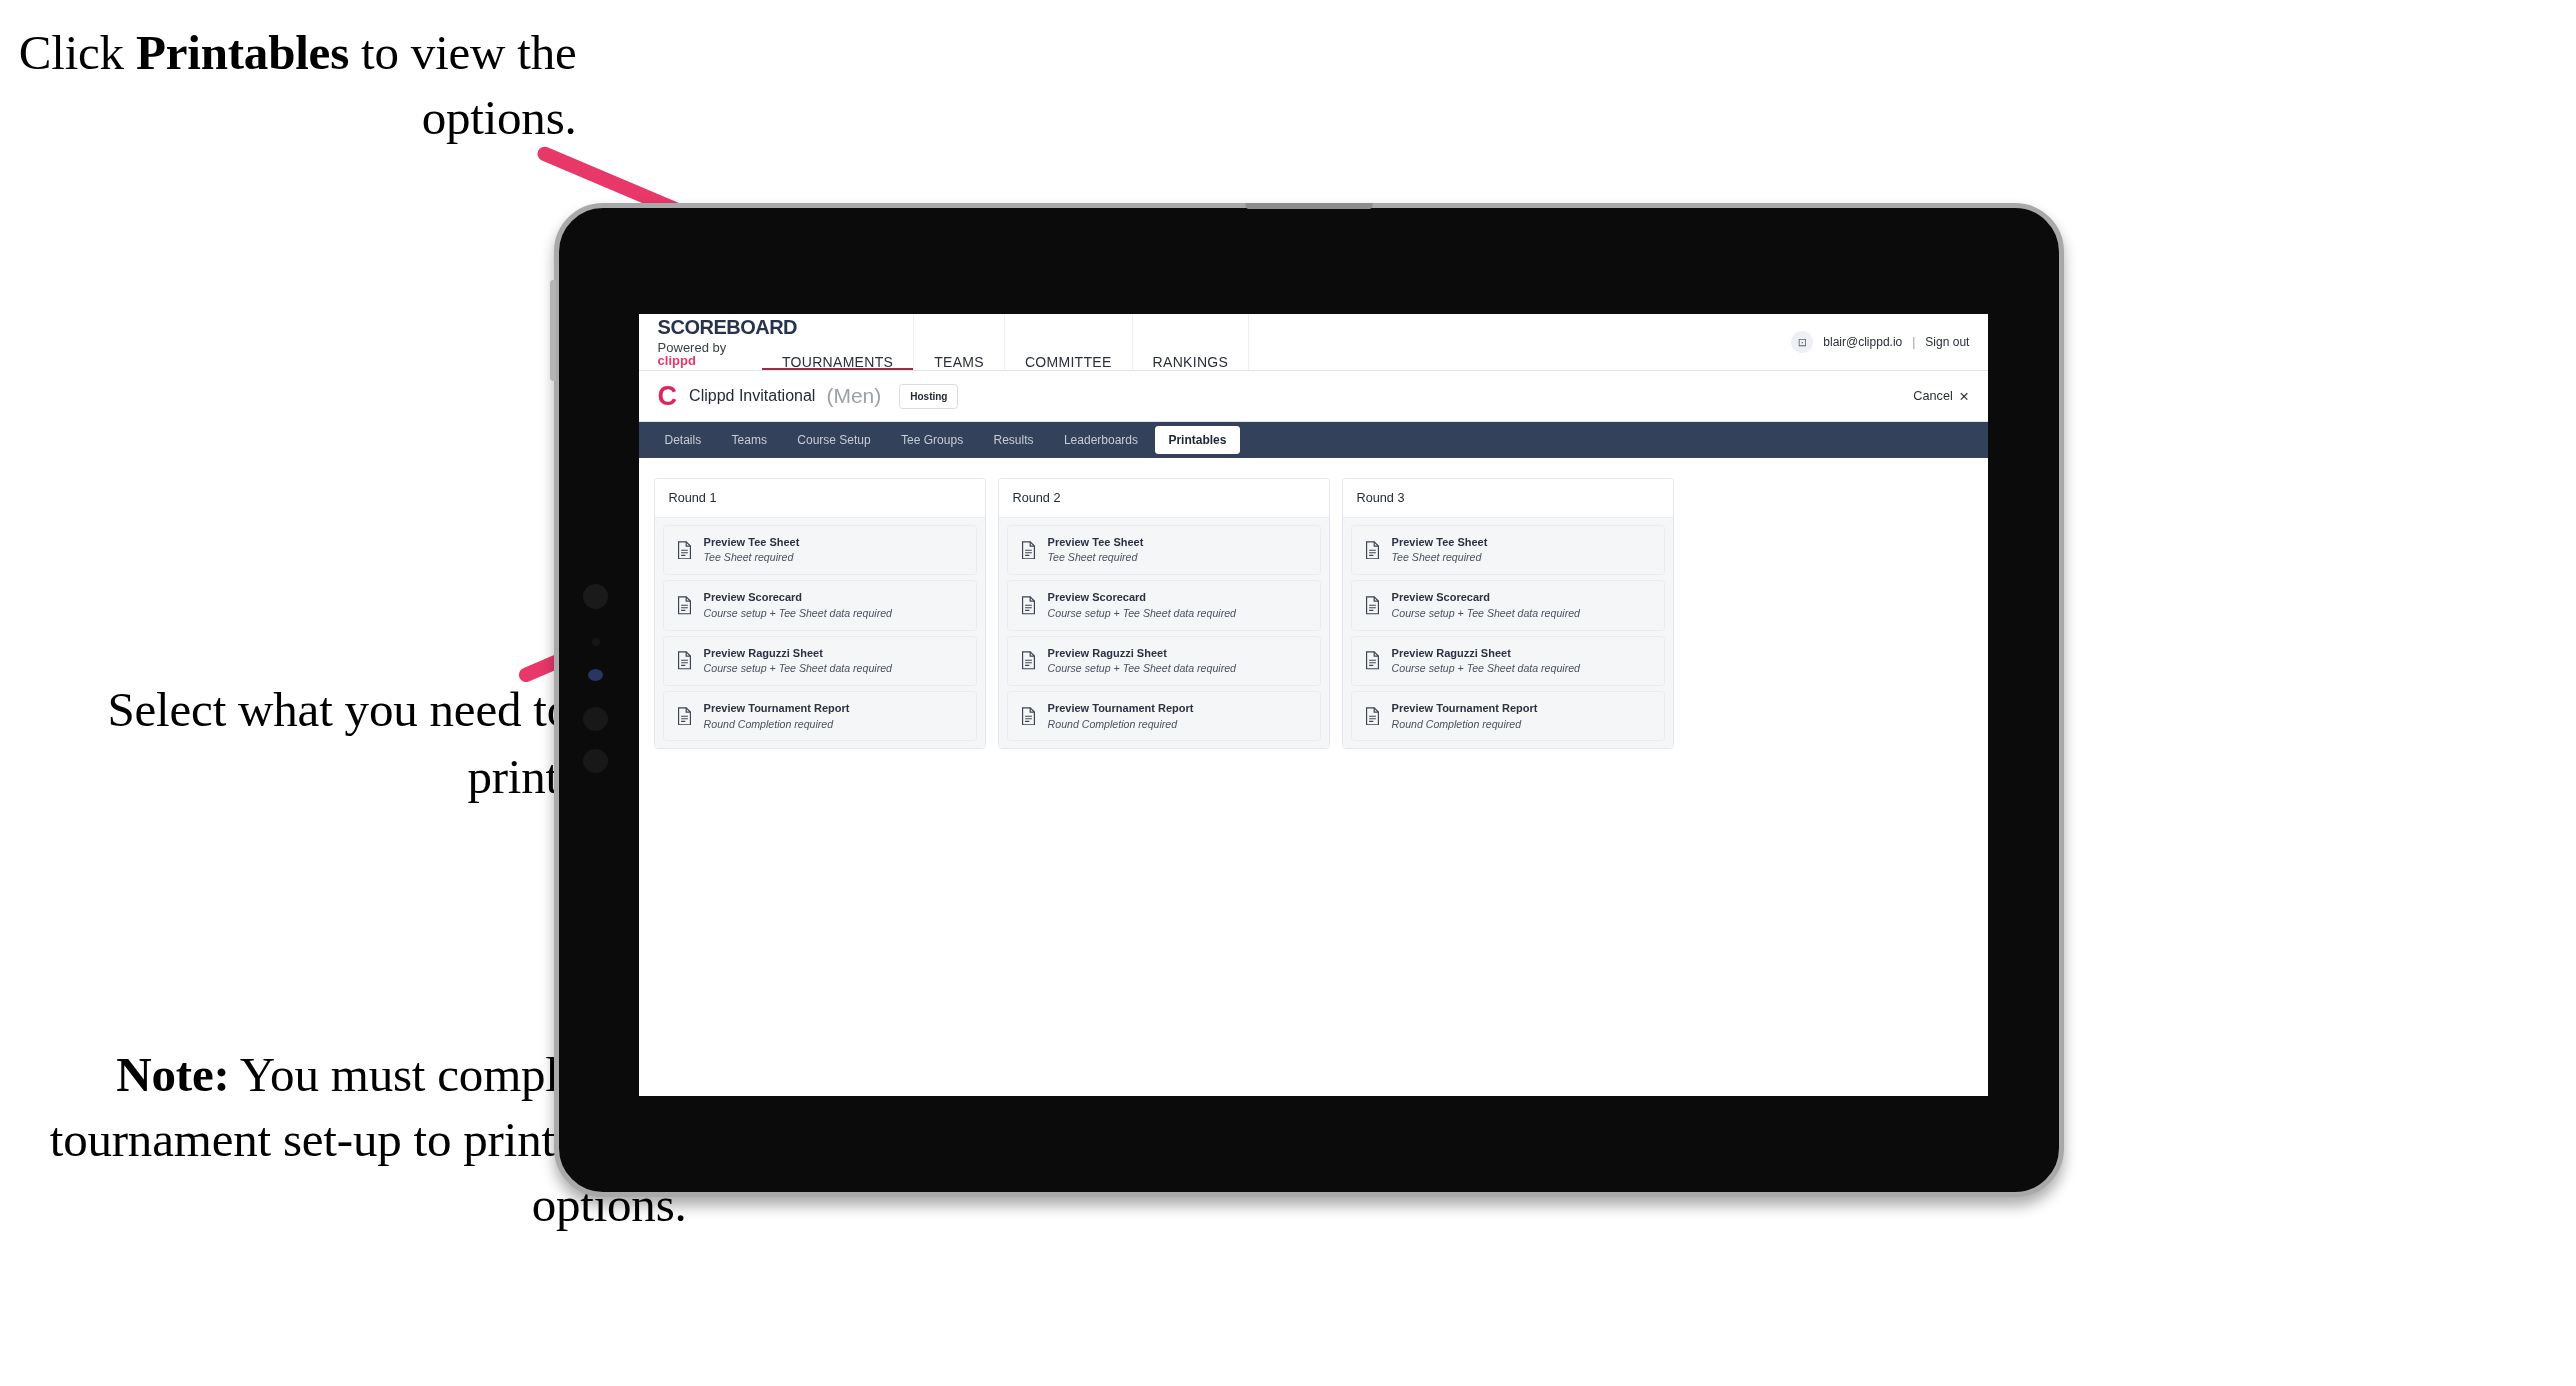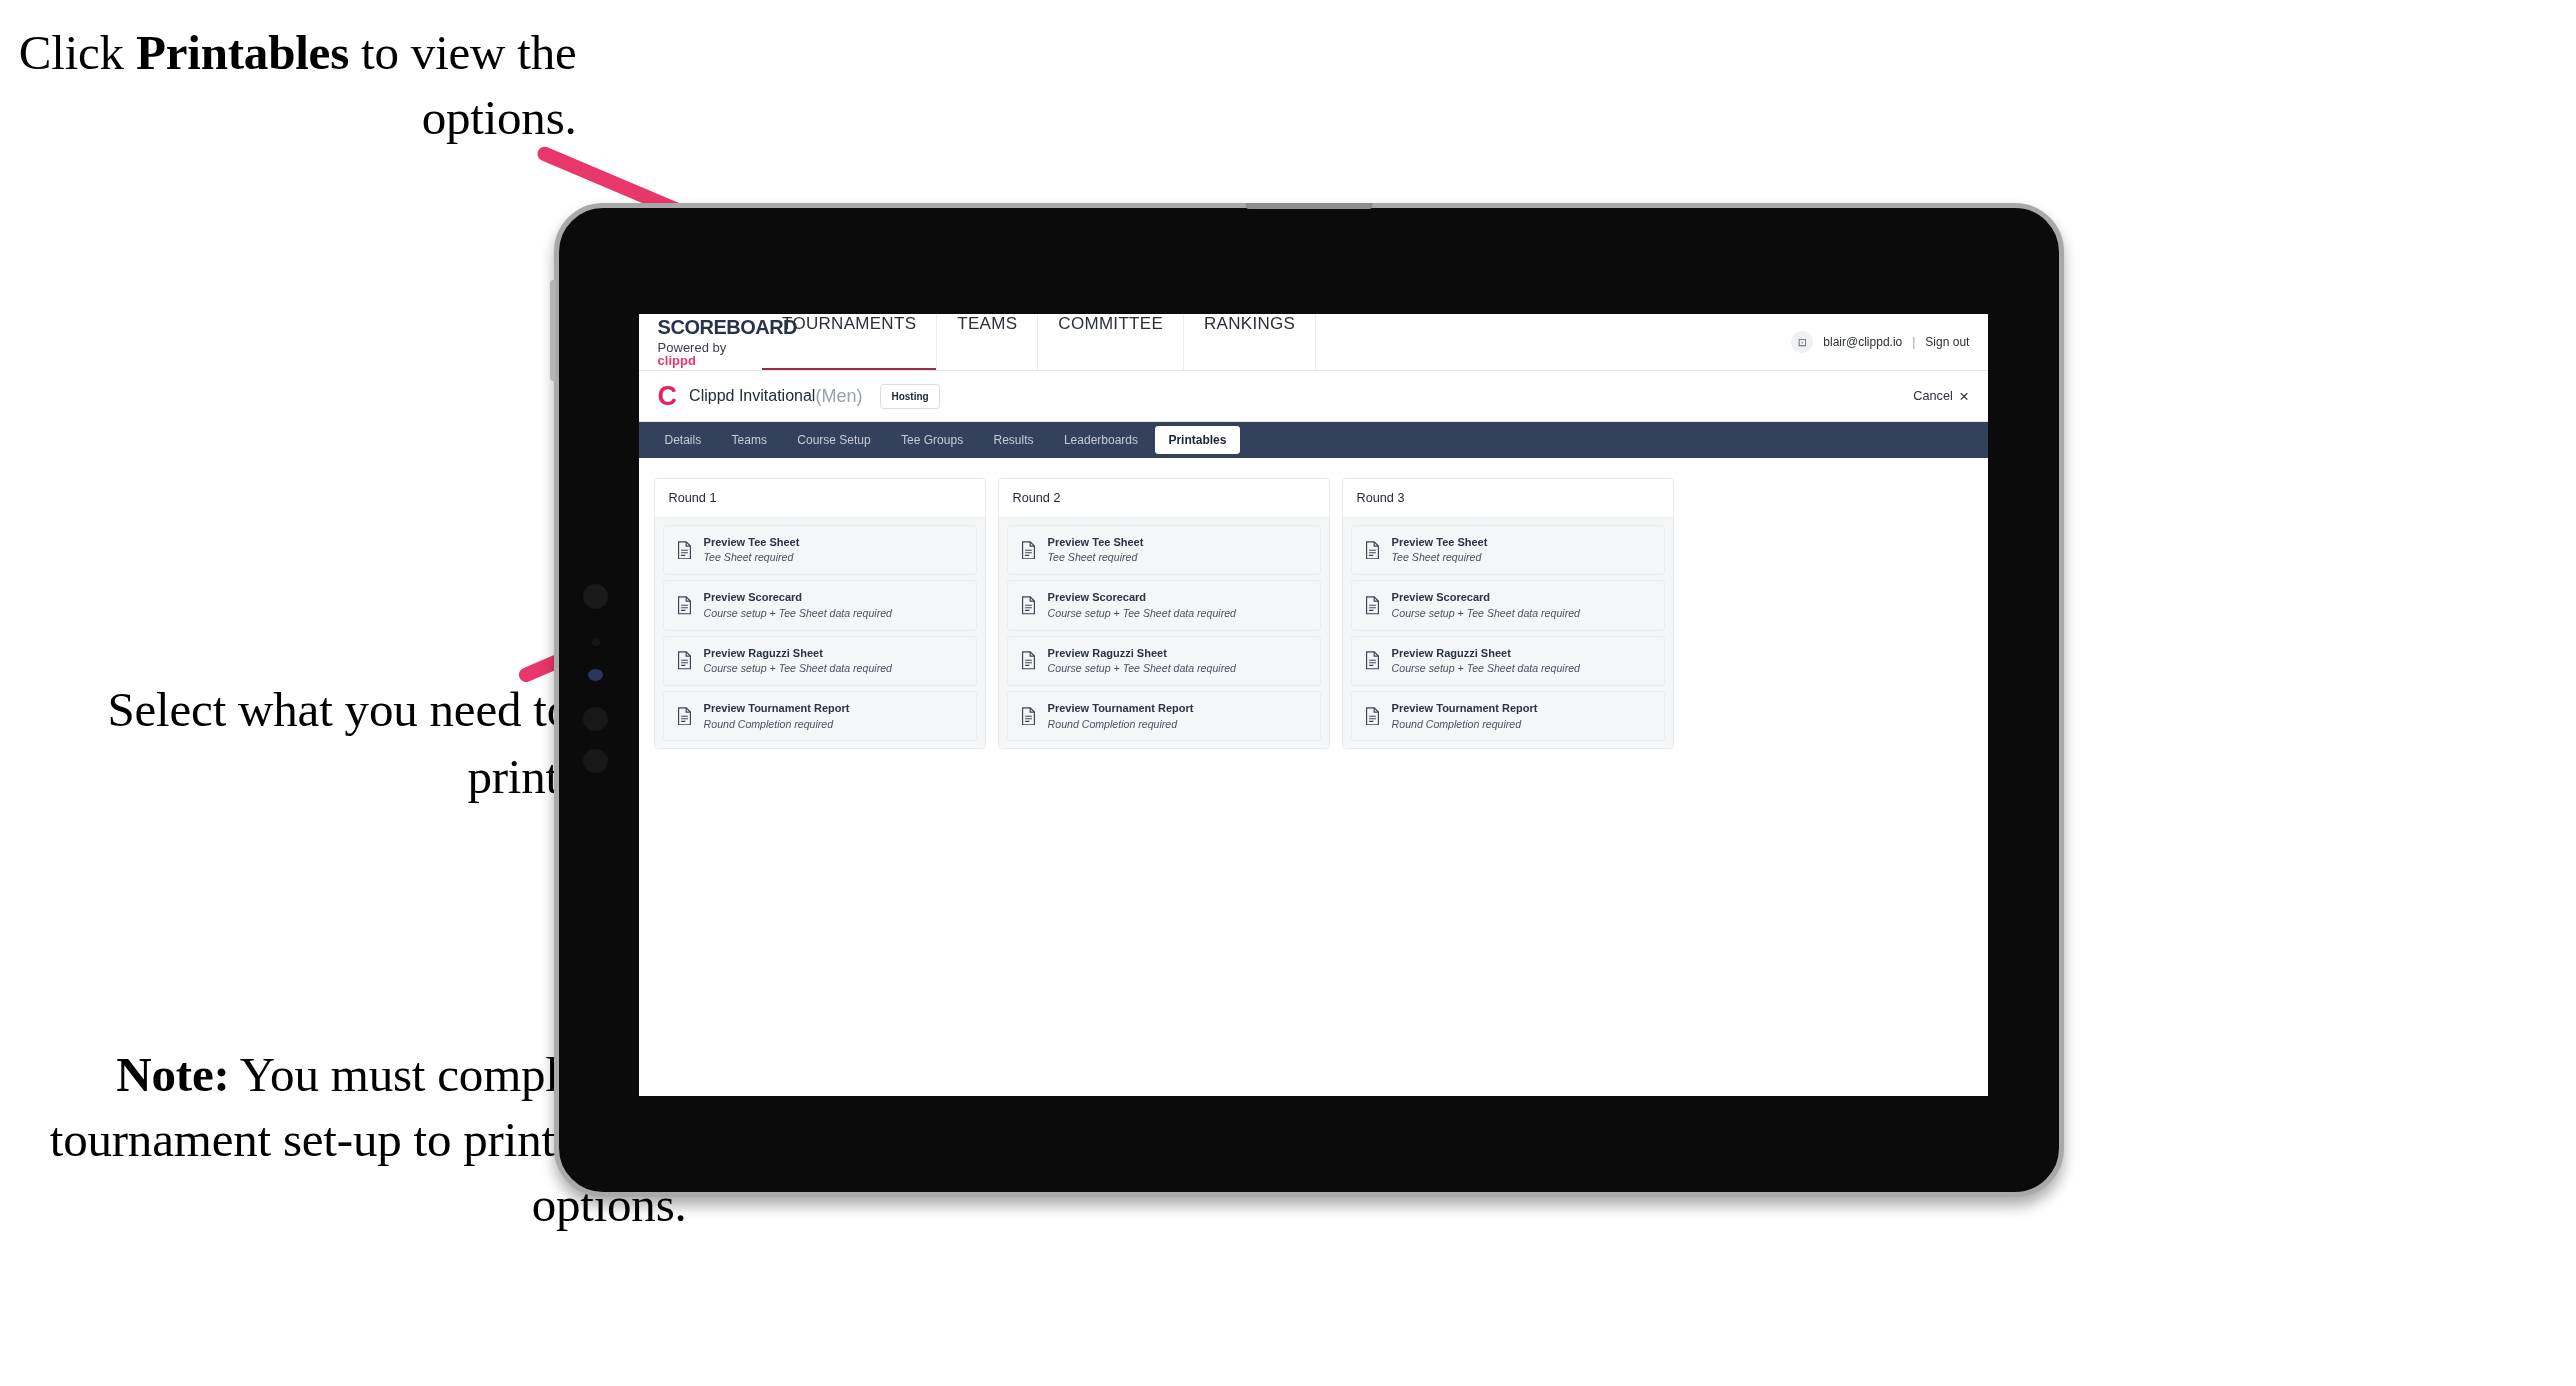--- a/index.html
+++ b/index.html
@@ -68,22 +68,22 @@
     width:123px;display:flex;flex-direction:column;justify-content:center;
     padding-left:18.6px;box-sizing:border-box;
   }
   #brand-title{
     font-size:20px;font-weight:700;color:#27334a;letter-spacing:-0.5px;
     font-family:"Liberation Sans", sans-serif;line-height:1;
   }
   #brand-sub{font-size:13px;color:#3a3f4c;margin-top:3.4px;line-height:1;}
   #brand-sub .pink{color:#e8386a;font-weight:700;}
   .topnav-item{
-    display:flex;align-items:flex-start;padding:0 20px;
-    font-size:17px;color:#2a2f3a;letter-spacing:0.3px;
+    display:flex;align-items:flex-end;padding:0 20px;
+    font-size:14px;color:#2a2f3a;letter-spacing:0.3px;
     border-right:0.8px solid #eceef1;position:relative;cursor:pointer;
   }
   .topnav-item:first-of-type{border-left:0.8px solid #eceef1;}
   .topnav-item.active::after{
     content:"";position:absolute;left:0;right:0;bottom:0;height:2.5px;background:#9e2b46;
   }
   #topnav-right{
     margin-left:auto;display:flex;align-items:center;padding-right:18.6px;gap:10px;
   }
   #avatar{
@@ -98,21 +98,21 @@
   
   #tourney{
     height:51px;background:#ffffff;border-bottom:0.8px solid #e2e4e8;
     display:flex;align-items:center;padding:0 18.6px;box-sizing:border-box;
   }
   #clippd-c{
     font-size:27px;font-weight:800;color:#e0245e;line-height:1;
     font-family:"Liberation Sans", sans-serif;margin-right:12px;
   }
   #tourney-name{font-size:16px;color:#232a38;}
-  #tourney-gender{font-size:18px;color:#9aa1ad;margin-left:0;}
+  #tourney-gender{font-size:21px;color:#9aa1ad;margin-left:11px;}
   #hosting-badge{
     margin-left:18px;font-size:10px;font-weight:700;color:#232a38;
     border:0.8px solid #d9dce1;border-radius:3.4px;padding:6px 10px;background:#fff;
   }
   #cancel-btn{
     margin-left:auto;display:flex;align-items:flex-start;gap:6px;
     font-size:12.7px;color:#2a2f3a;cursor:pointer;
   }
 
   

